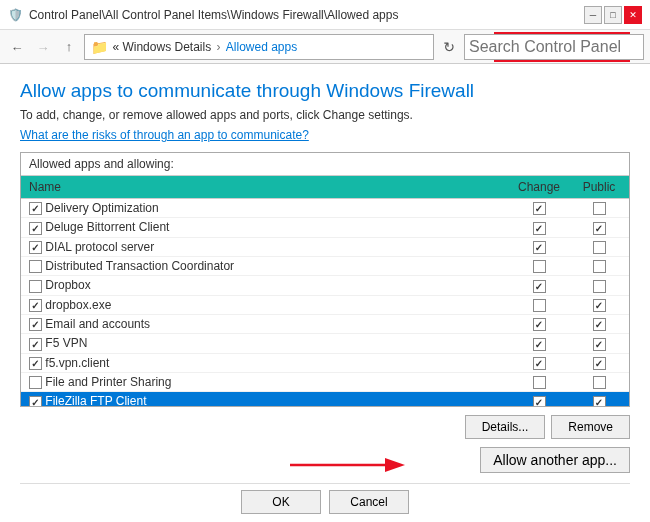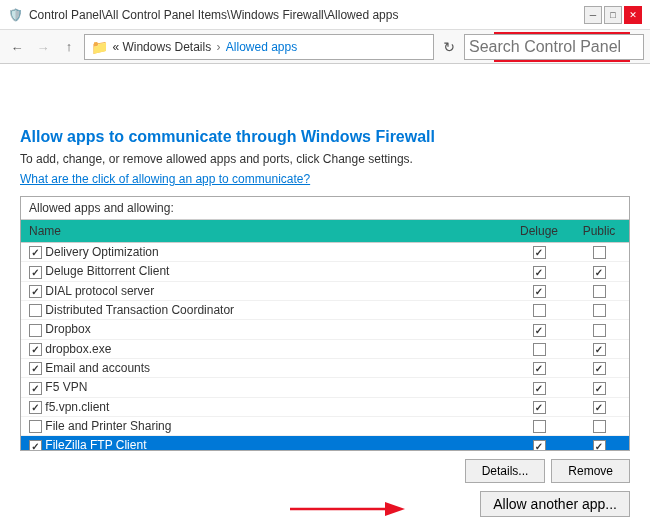--- a/index.html
+++ b/index.html
@@ -122,25 +122,24 @@
       font-size: 12px;
     }
 
     
     .main-content {
       padding: 16px 20px 10px 20px;
       background: #fff;
       height: calc(522px - 30px - 34px);
     }
     .page-title {
-      font-size: 16px;
+      font-size: 19px;
       color: #0078d7;
-      font-weight: bold;
+      font-weight: normal;
       margin-bottom: 6px;
-      margin-top: 48px;
     }
     .subtitle {
       font-size: 12px;
       color: #333;
       margin-bottom: 6px;
     }
     .link-text {
       color: #0078d7;
       text-decoration: underline;
       cursor: pointer;
@@ -316,33 +315,33 @@
 </div>
 
 <div class="main-content">
   <button class="change-settings-btn">
     <span class="shield-icon">🛡️</span>
     <span>Change settings</span>
   </button>
 
   <h2 class="page-title">Allow apps to communicate through Windows Firewall</h2>
   <p class="subtitle">To add, change, or remove allowed apps and ports, click Change settings.</p>
-  <a class="link-text">What are the click of allowing an app to communicate?</a>
+  <a class="link-text">What are the risks of through an app to communicate?</a>
   <div class="clearfix"></div>
 
   
   <div class="table-wrapper">
     <div class="table-label">Allowed apps and allowing:</div>
     <div class="table-container">
       <div class="table-scroll">
         <table>
           <thead>
             <tr>
               <th>Name</th>
-              <th class="center" style="width:60px;">Deluge</th>
+              <th class="center" style="width:60px;">Change</th>
               <th class="center" style="width:60px;">Public</th>
             </tr>
           </thead>
           <tbody id="apps-tbody">
               <tr>
                 <td><span class="cb checked"></span> Delivery Optimization</td>
                 <td class="center"><span class="cb checked"></span></td>
                 <td class="center"><span class="cb empty"></span></td>
               </tr>
               <tr>

